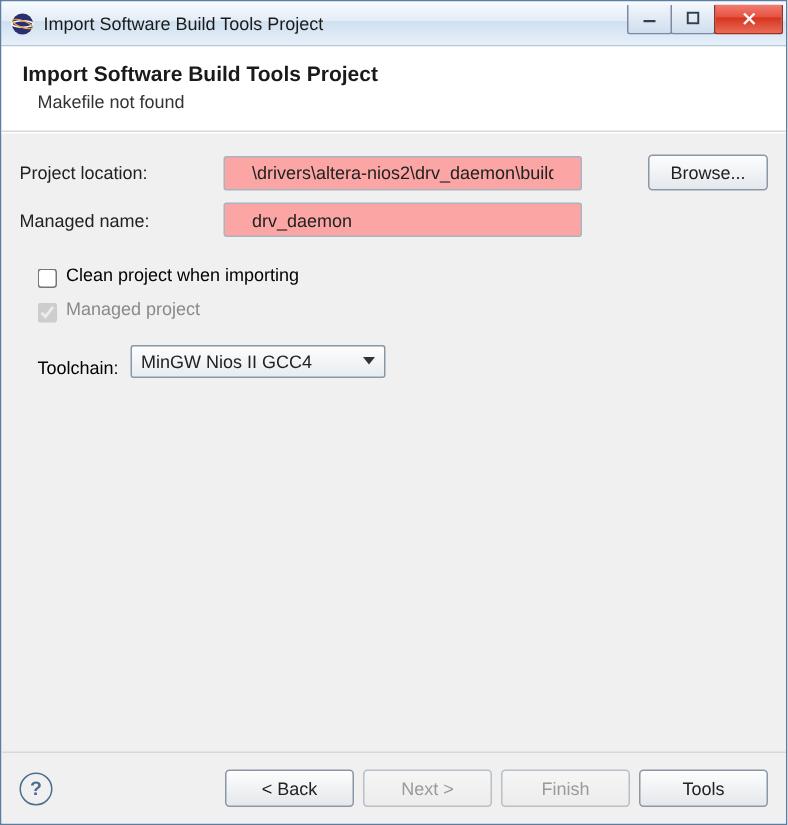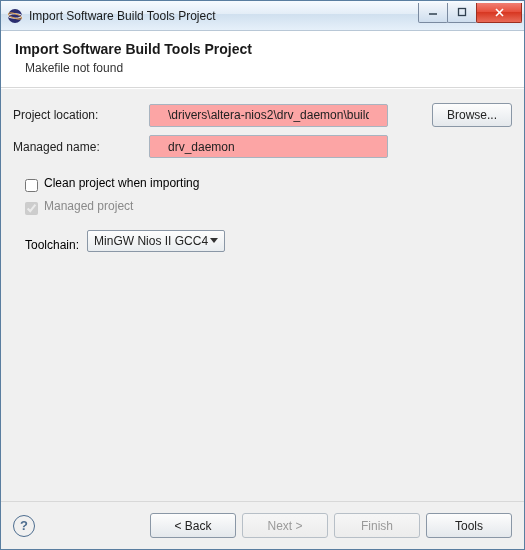--- a/index.html
+++ b/index.html
@@ -129,21 +129,21 @@
     margin-right: 6px;
   }
   .check-row.disabled { color: #8a8a8a; }
   .toolchain-row {
     display:flex;
     align-items:flex-end;
     margin: 12px 0 0 12px;
   }
   .toolchain-row label { margin-right: 8px; }
   .combo {
-    width: 138px;
+    width: 170px;
     height: 22px;
     border: 1px solid #8a97a6;
     border-radius: 2px;
     background: linear-gradient(to bottom,#fdfdfd,#e8ecef);
     display:flex;align-items:center;
     padding-left:6px;
     position: relative;
     font-size:12px;color:#222;
     cursor:pointer;
   }

